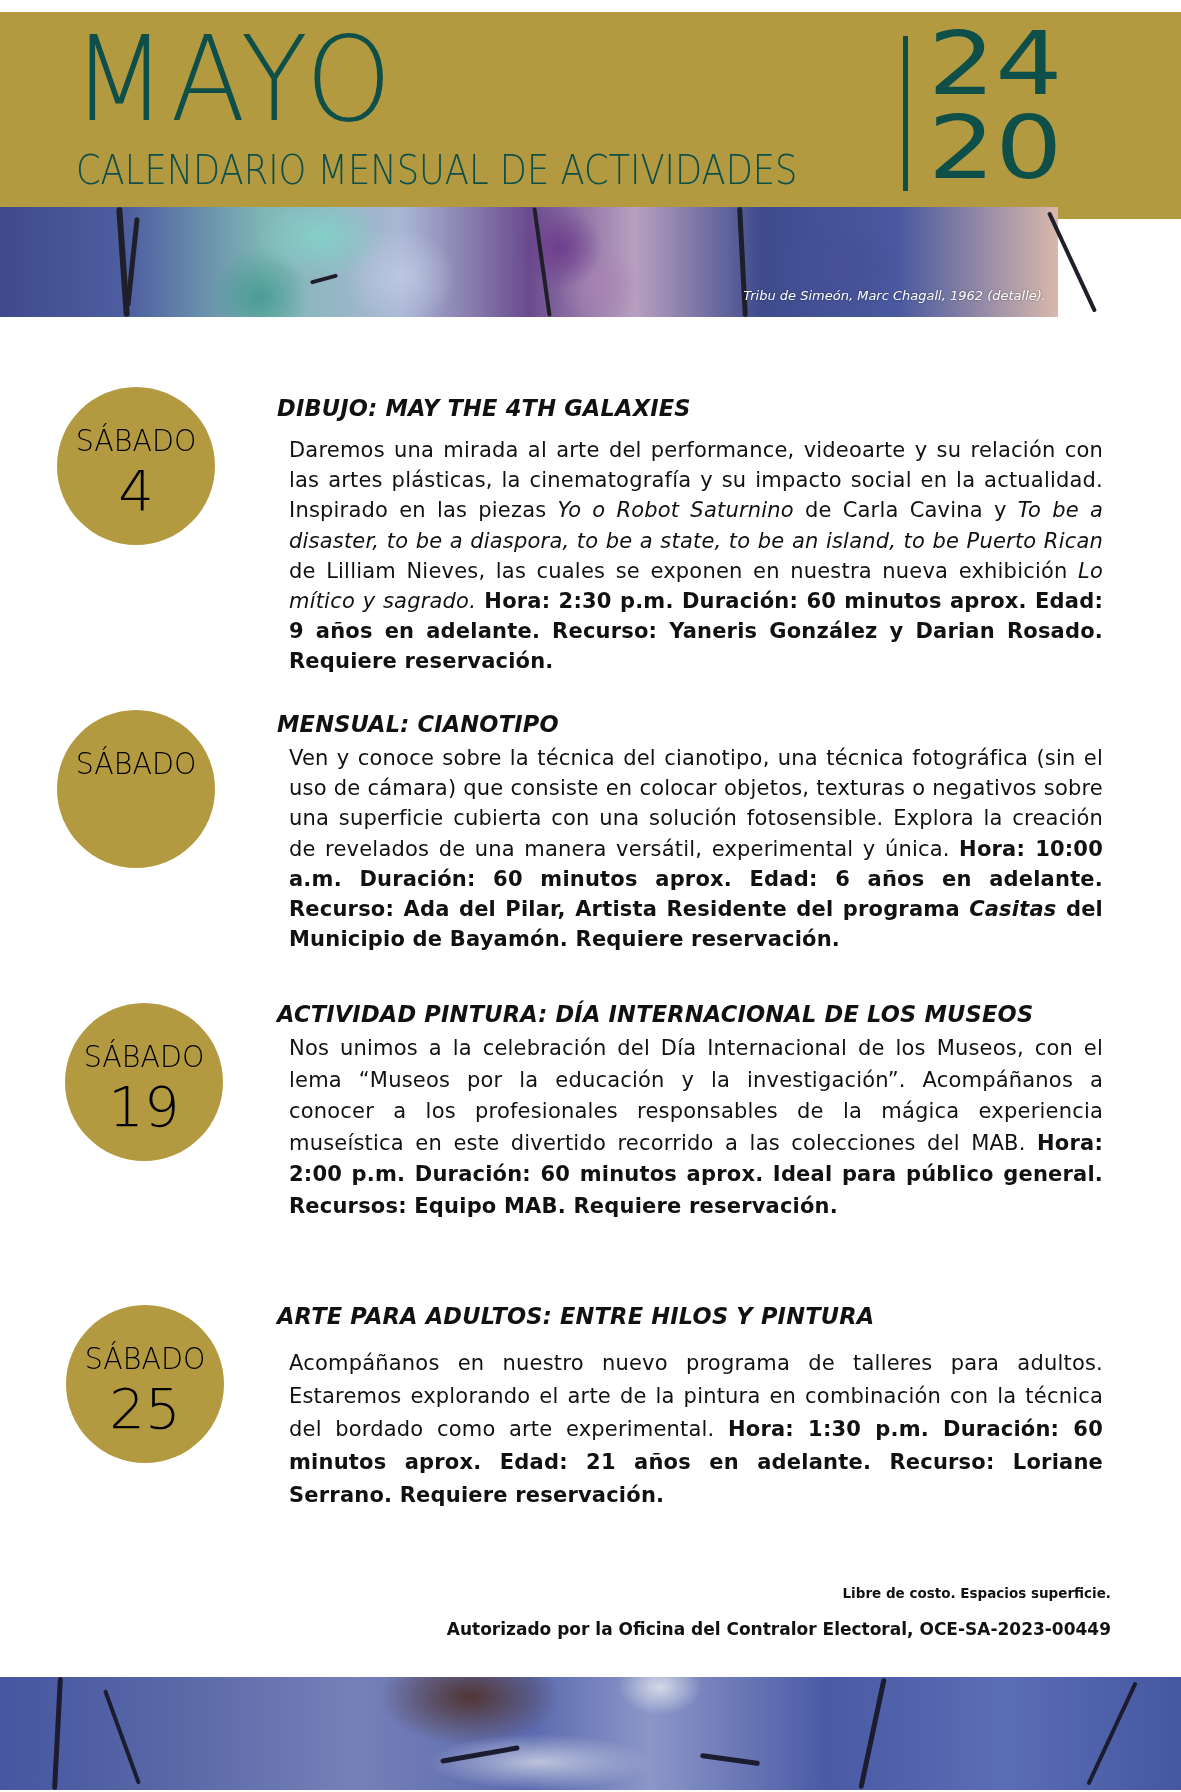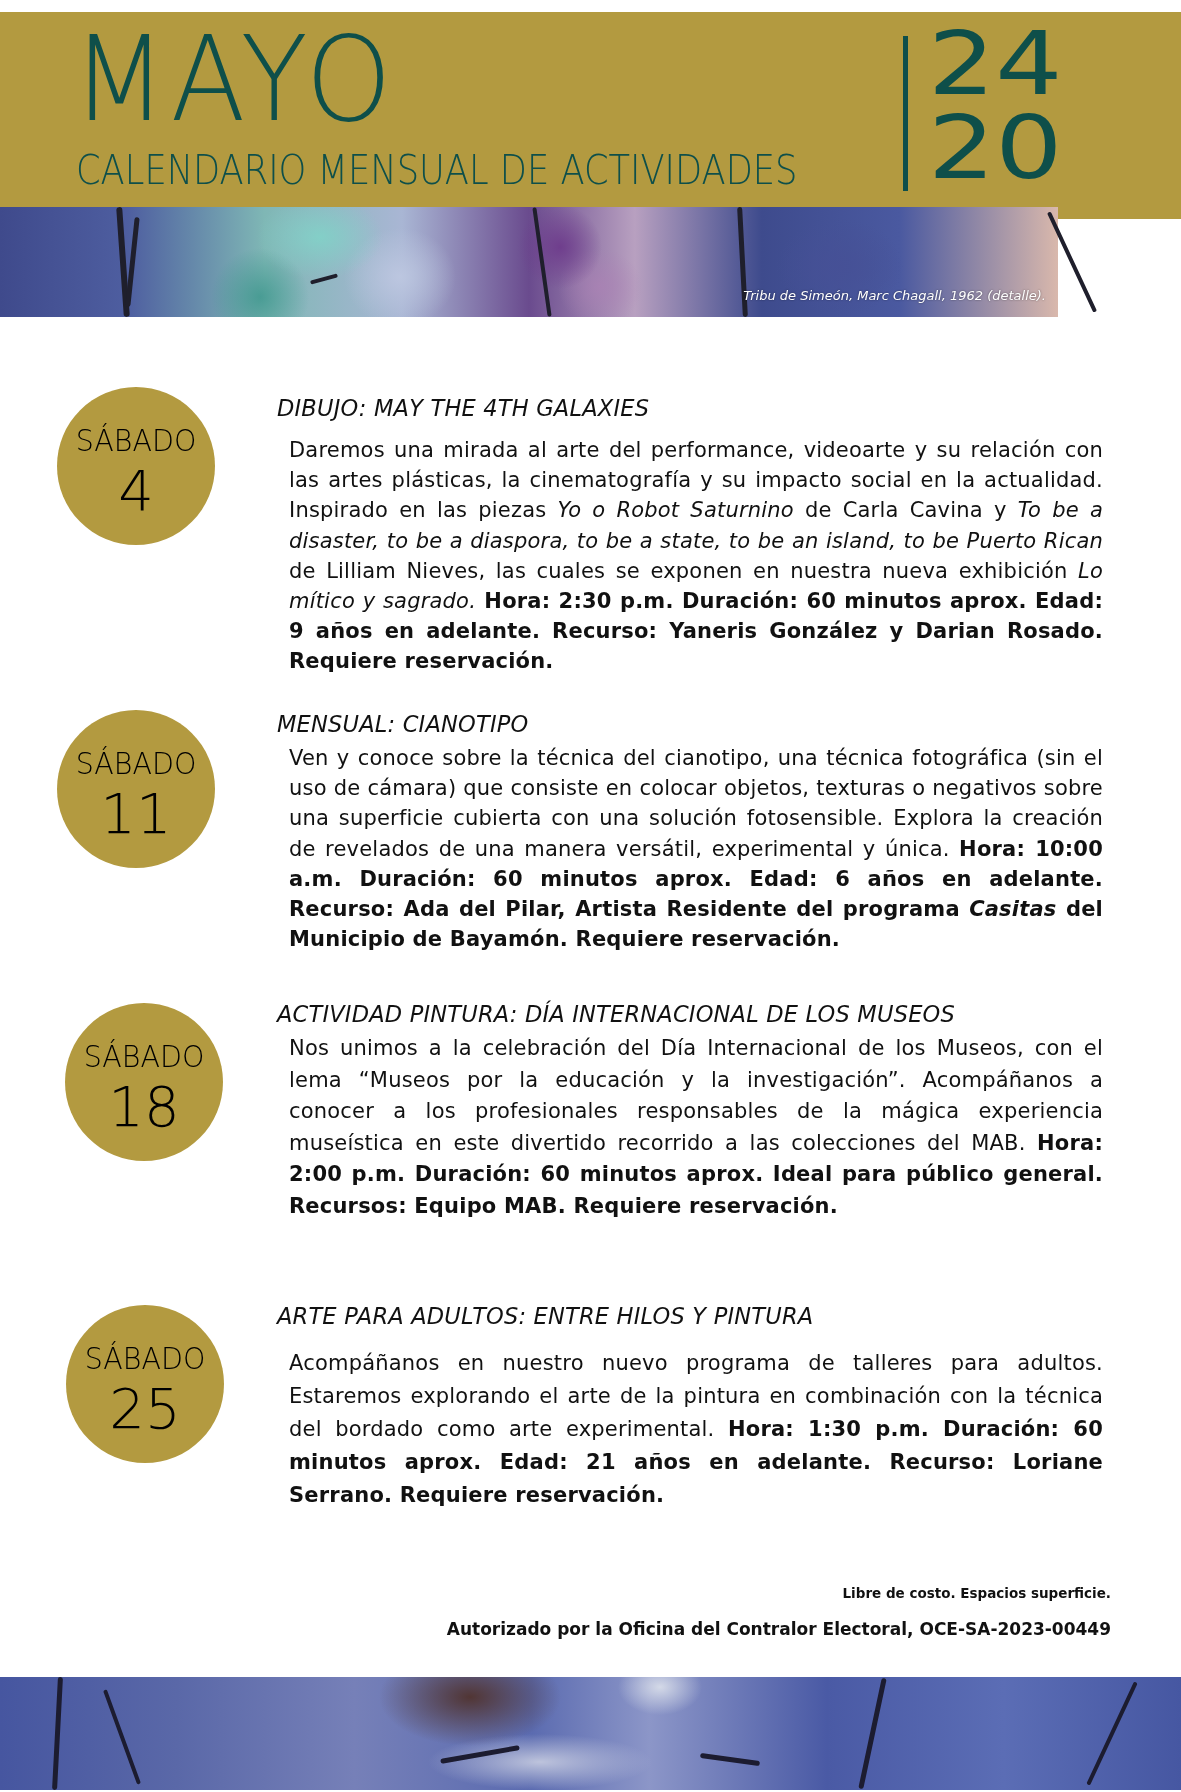--- a/index.html
+++ b/index.html
@@ -68,21 +68,21 @@
     position: absolute; left: 0; right: 0; top: 38px;
     font-size: 31px; line-height: 1; font-weight: 300;
     transform: scaleX(0.92);
   }
   .badge .num {
     position: absolute; left: 0; right: 0; top: 76px;
     font-size: 56px; line-height: 1; font-weight: 300;
   }
   .content { position: absolute; left: 277px; width: 838px; }
   .ev-title {
-    font-size: 22.5px; font-weight: normal; font-style: italic;
+    font-size: 22.5px; font-weight: bold; font-style: italic;
     line-height: 30px; margin: 0; letter-spacing: 0.2px;
   }
   .ev-body {
     font-size: 21px; line-height: 30.2px; text-align: justify;
     margin: 12px; letter-spacing: 0.2px;
   }
   .ev-body b { font-weight: bold; }
   .ev-body i { font-style: italic; }
 
   .footer-note {
@@ -131,32 +131,31 @@
   </div>
   <div class="content" style="top:393px;">
     <p class="ev-title">DIBUJO: MAY THE 4TH GALAXIES</p>
     <p class="ev-body">Daremos una mirada al arte del performance, videoarte y su relación con las artes plásticas, la cinematografía y su impacto social en la actualidad. Inspirado en las piezas <i>Yo o Robot Saturnino</i> de Carla Cavina y <i>To be a disaster, to be a diaspora, to be a state, to be an island, to be Puerto Rican</i> de Lilliam Nieves, las cuales se exponen en nuestra nueva exhibición <i>Lo mítico y sagrado.</i><b> Hora: 2:30 p.m. Duración: 60 minutos aprox. Edad: 9 años en adelante. Recurso: Yaneris González y Darian Rosado. Requiere reservación.</b></p>
   </div>
 </div>
 
 <div class="event" style="top:0;">
   <div class="badge" style="left:57px;top:710px;">
     <div class="dow">SÁBADO</div>
-    <div class="num">11</div>
   </div>
   <div class="content" style="top:709px;">
     <p class="ev-title">MENSUAL: CIANOTIPO</p>
     <p class="ev-body" style="margin-top:4px;">Ven y conoce sobre la técnica del cianotipo, una técnica fotográfica (sin el uso de cámara) que consiste en colocar objetos, texturas o negativos sobre una superficie cubierta con una solución fotosensible. Explora la creación de revelados de una manera versátil, experimental y única. <b>Hora: 10:00 a.m. Duración: 60 minutos aprox. Edad: 6 años en adelante. Recurso: Ada del Pilar, Artista Residente del programa </b><b><i>Casitas</i></b><b> del Municipio de Bayamón. Requiere reservación.</b></p>
   </div>
 </div>
 
 <div class="event" style="top:0;">
   <div class="badge" style="left:65px;top:1003px;">
     <div class="dow">SÁBADO</div>
-    <div class="num">18</div>
+    <div class="num">19</div>
   </div>
   <div class="content" style="top:999px;">
     <p class="ev-title">ACTIVIDAD PINTURA: DÍA INTERNACIONAL DE LOS MUSEOS</p>
     <p class="ev-body" style="margin-top:4px;line-height:31.5px;">Nos unimos a la celebración del Día Internacional de los Museos, con el lema “Museos por la educación y la investigación”. Acompáñanos a conocer a los profesionales responsables de la mágica experiencia museística en este divertido recorrido a las colecciones del MAB. <b>Hora: 2:00 p.m. Duración: 60 minutos aprox. Ideal para público general. Recursos: Equipo MAB. Requiere reservación.</b></p>
   </div>
 </div>
 
 <div class="event" style="top:0;">
   <div class="badge" style="left:66px;top:1305px;">
     <div class="dow">SÁBADO</div>

